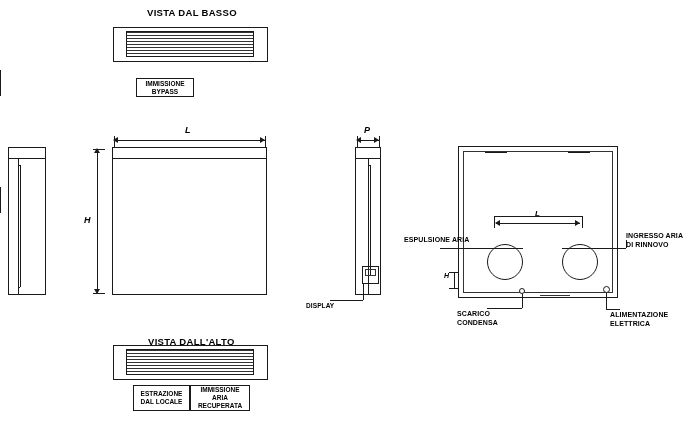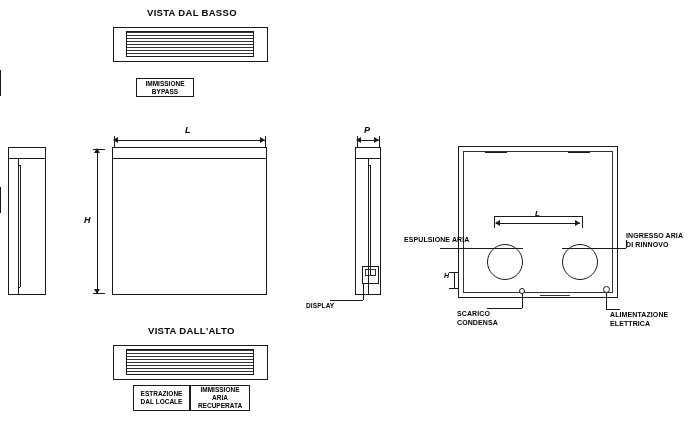--- a/index.html
+++ b/index.html
@@ -199,21 +199,21 @@
   <div class="line vline" style="left:522px; top:294px; height:14px;"></div>
   <div class="line hline" style="left:487px; top:308px; width:35px;"></div>
   <div class="lbl" style="left:457px; top:310px;">SCARICO
 CONDENSA</div>
 
   <div class="line vline" style="left:606px; top:293px; height:16px;"></div>
   <div class="line hline" style="left:606px; top:309px; width:14px;"></div>
   <div class="lbl" style="left:610px; top:311px;">ALIMENTAZIONE
 ELETTRICA</div>
 
-  <div class="title" style="left:148px; top:325px;">VISTA DALL'ALTO</div>
+  <div class="title" style="left:148px; top:336px;">VISTA DALL'ALTO</div>
 
   <div class="box" style="left:113px; top:345px; width:155px; height:35px;"></div>
   <div class="vline" style="left:126px; top:345px; height:35px;"></div>
   <div class="vline" style="left:254px; top:345px; height:35px;"></div>
   <div class="grilleband" style="left:126px; top:349px; width:128px; height:26px;"></div>
   <div class="vline" style="left:190px; top:349px; height:26px; background:#1a1a1a;"></div>
 
   <div class="vline" style="left:161px; top:375px; height:10px;"></div>
   <div class="vline" style="left:220px; top:375px; height:10px;"></div>
 

